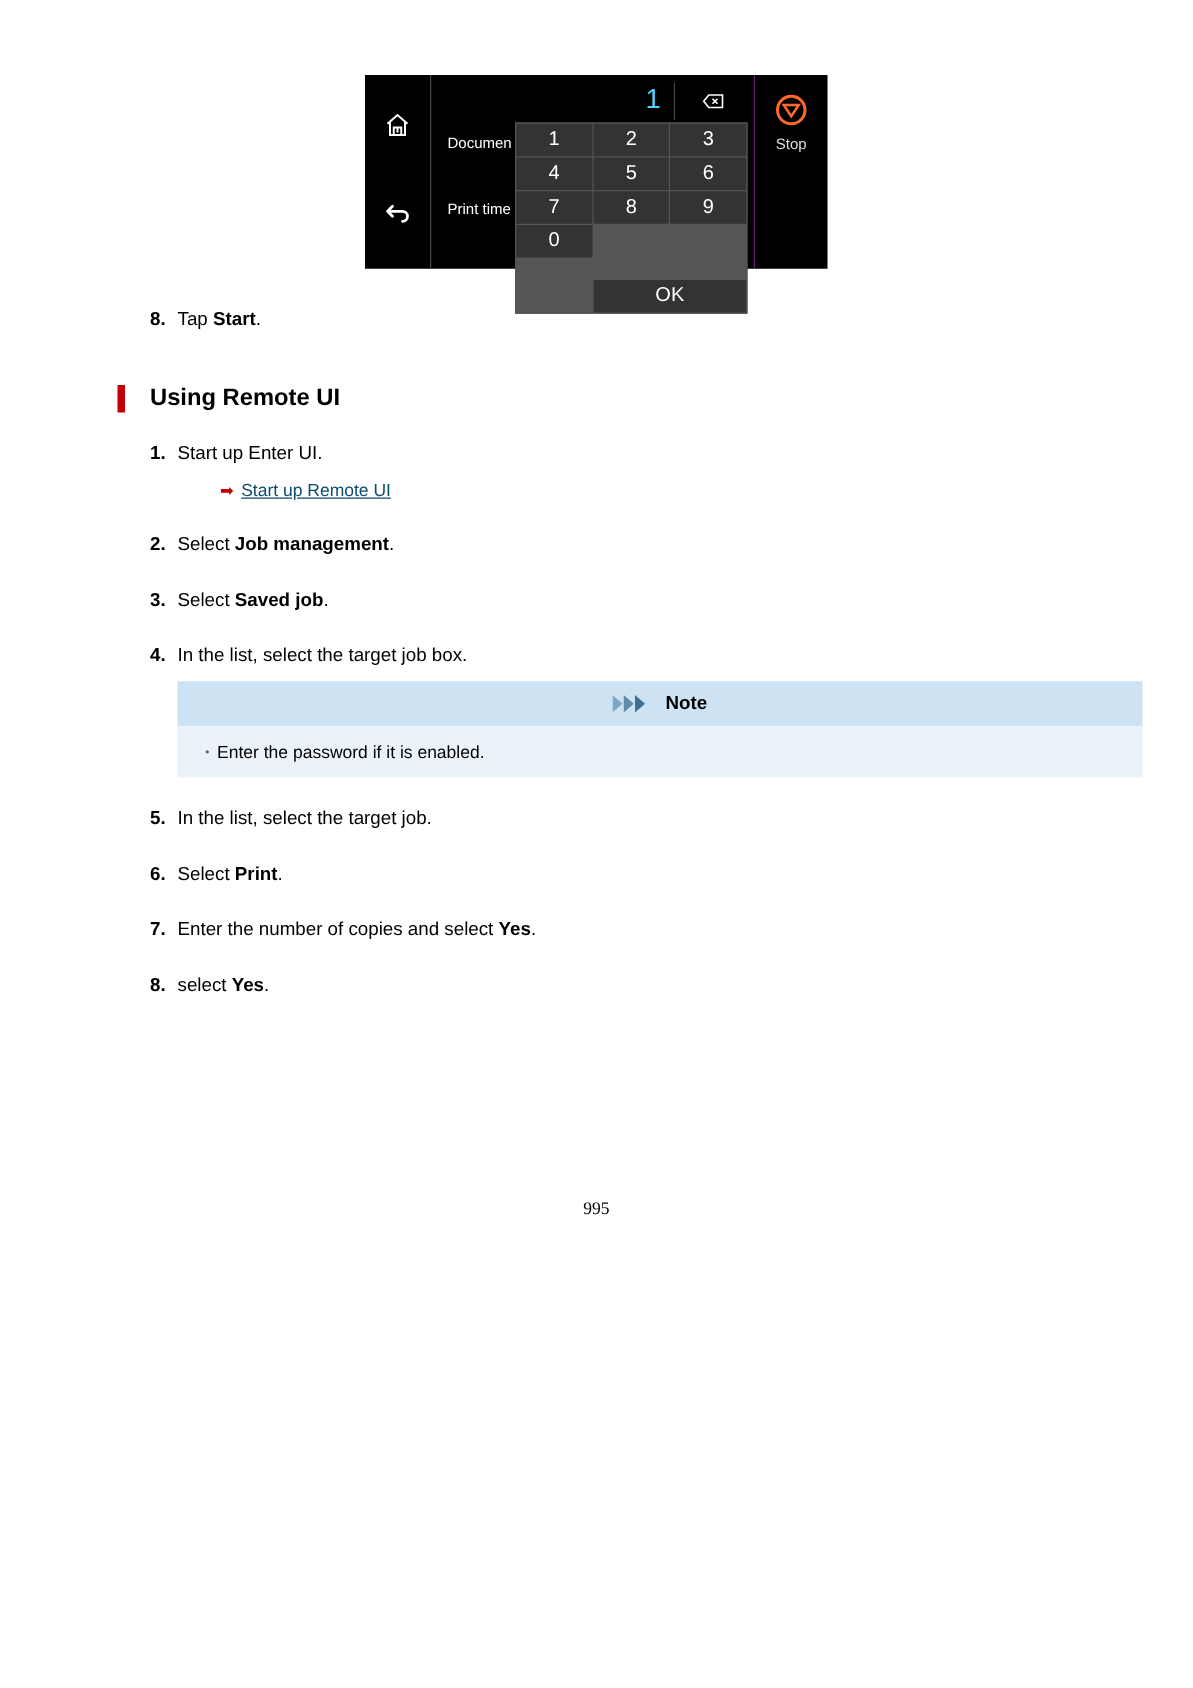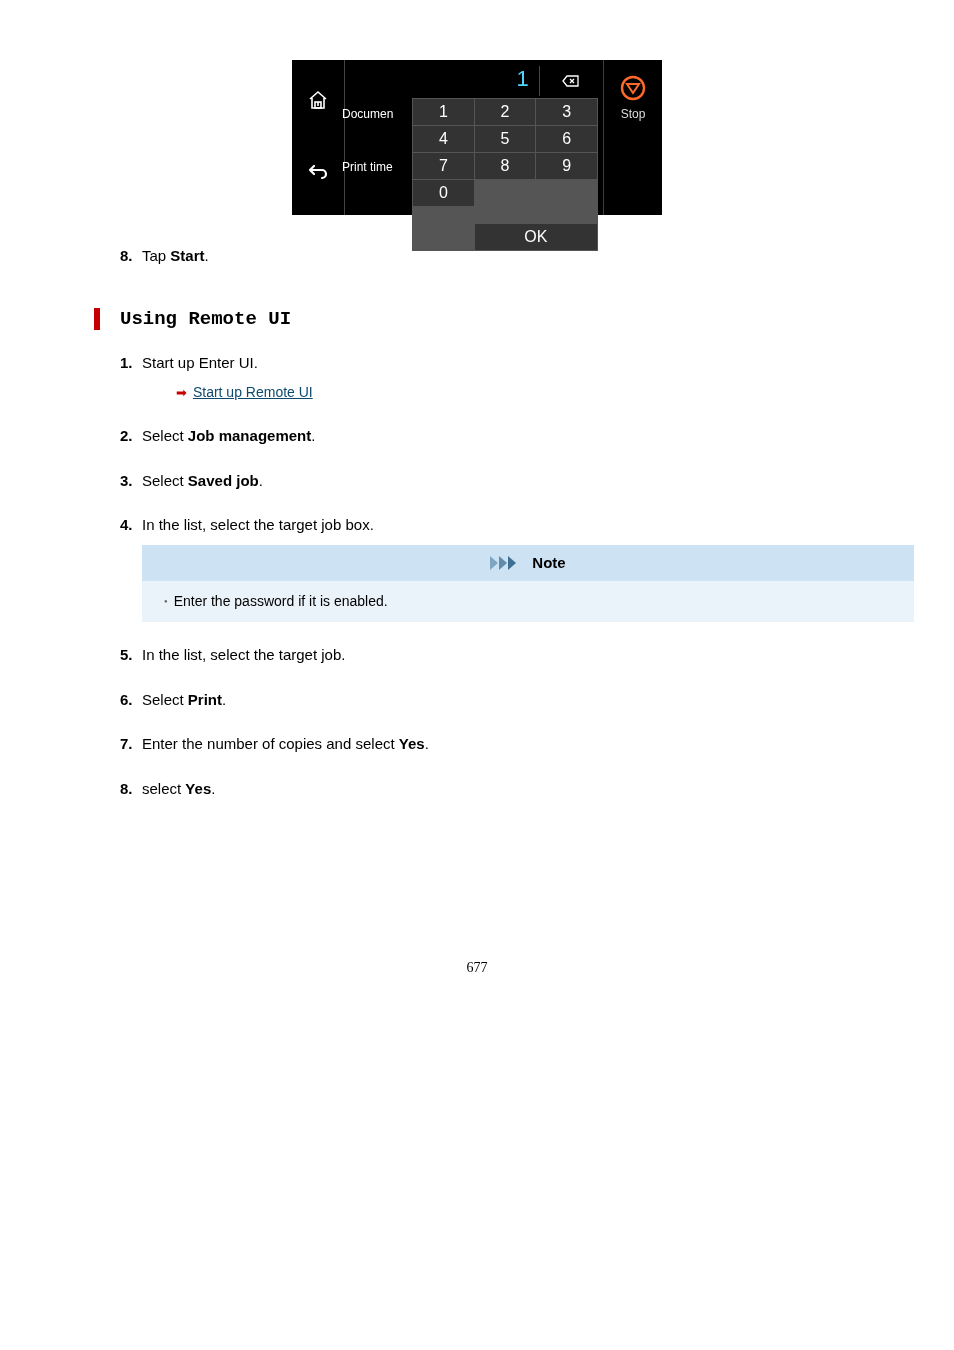--- a/index.html
+++ b/index.html
@@ -30,21 +30,21 @@
   .home-icon {
     position: absolute;
     top: 28px; left: 14px;
   }
   .back-icon {
     position: absolute;
     bottom: 28px; left: 14px;
   }
   .dev-midlabels {
     position: absolute;
-    left: 44px; top: 0; width: 58px; height: 100%;
+    left: 60px; top: 0; width: 58px; height: 100%;
   }
   .midlbl {
     position: absolute;
     color: #fff;
     font-size: 12px;
     white-space: nowrap;
   }
   .dev-keypad {
     position: absolute;
     left: 120px; top: 6px; width: 186px;
@@ -120,21 +120,20 @@
   }
   ol.steps > li > .body {
     flex: 1;
   }
   .bold { font-weight: bold; }
 
   .section-heading {
     display: flex;
     align-items: center;
     margin: 40px 0 6px -26px;
-    font-family: Liberation Mono, monospace;
   }
   .section-bar {
     width: 6px;
     height: 22px;
     background: #c60000;
     margin-right: 20px;
   }
   .section-heading h2 {
     font-size: 19px;
     font-weight: bold;
@@ -334,14 +333,14 @@
     </li>
 
     <li>
       <span class="num">8.</span>
       <span class="body">
         <span>select </span><span class="bold">Yes</span><span>.</span>
       </span>
     </li>
   </ol>
 
-  <div class="pagenum">677</div>
+  <div class="pagenum">995</div>
 </div>
 
 </body></html>

